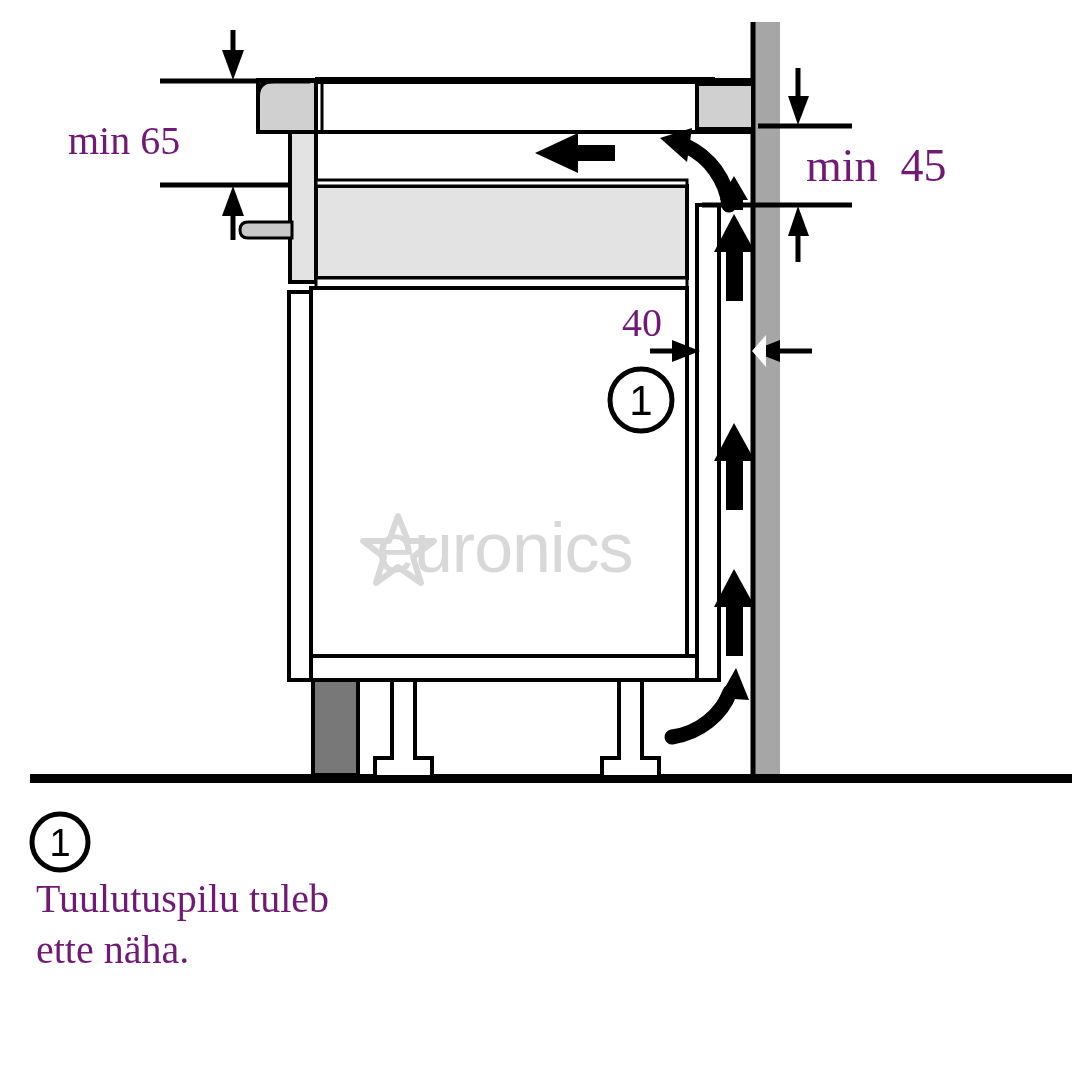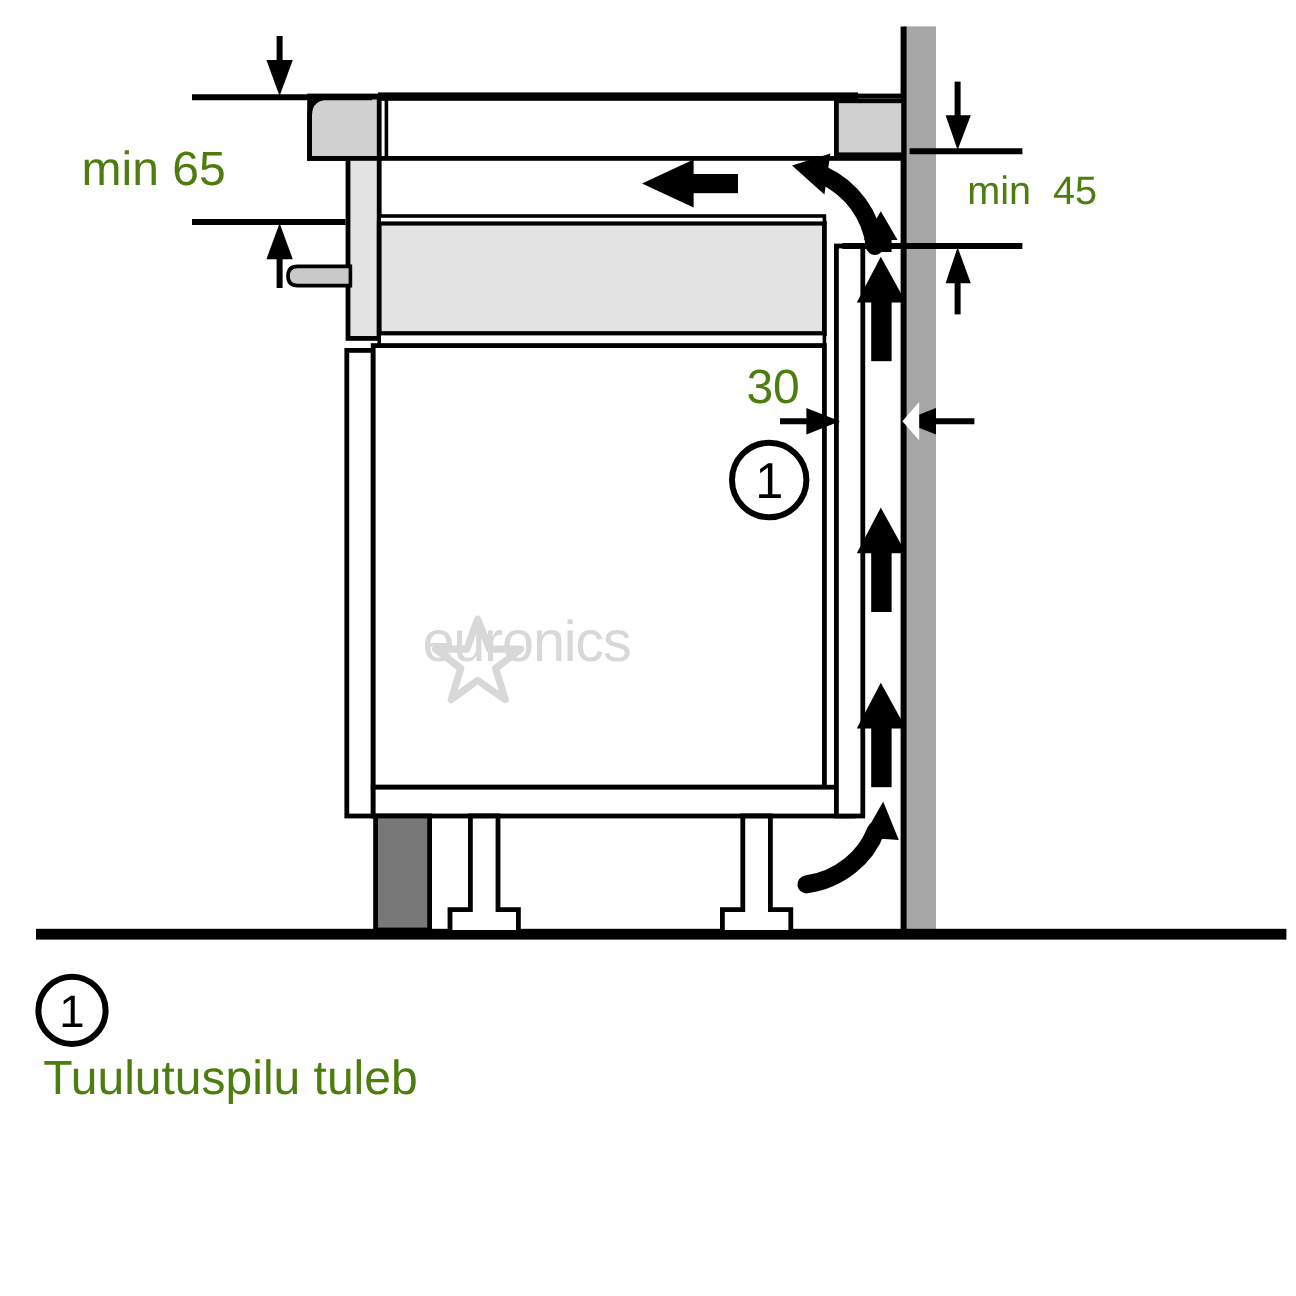--- a/index.html
+++ b/index.html
@@ -21,37 +21,37 @@
   }
   #diagram {
     position: absolute;
     left: 0;
     top: 0;
     width: 1080px;
     height: 1080px;
   }
   .txt {
     position: absolute;
-    color: #4d7c0f;
-    font-family: Liberation Sans, sans-serif;
+    color: #701a75;
+    font-family: Liberation Serif, serif;
     white-space: pre;
     line-height: 1.15;
   }
   .t-min65 { left: 68px;  top: 118px; font-size: 40px; }
-  .t-min45 { left: 806px; top: 140px; font-size: 33px; }
+  .t-min45 { left: 806px; top: 140px; font-size: 46px; }
   .t-20    { left: 622px; top: 300px; font-size: 40px; }
   .t-sahtel{ left: 338px; top: 211px; font-size: 40px; }
   .t-note1 { left: 36px;  top: 876px; font-size: 40px; }
   .t-note2 { left: 36px;  top: 927px; font-size: 40px; }
   .t-units { left: 740px; top: 1013px; font-size: 40px; }
   .wm {
     position: absolute;
-    left: 352px;
+    left: 376px;
     top: 508px;
-    font-size: 48px;
+    font-size: 70px;
     color: #d8d8d8;
     font-family: "Liberation Sans", sans-serif;
     letter-spacing: -1px;
     white-space: pre;
   }
 </style>
 </head>
 <body>
 
 <div id="stage">
@@ -189,18 +189,19 @@
     </g>
 
     <g>
       <path d="M 398 516 L 408 541 L 434 541 L 413 557 L 421 583 L 398 567 L 376 583 L 384 557 L 363 541 L 389 541 Z" fill="none" stroke="#d8d8d8" stroke-width="6" stroke-linejoin="round"></path>
     </g>
 
   </svg>
 
   <div class="txt t-min65">min 65</div>
   <div class="txt t-min45">min  45</div>
-  <div class="txt t-20">30</div>
+  <div class="txt t-20">40</div>
   <div class="txt t-note1">Tuulutuspilu tuleb</div>
+  <div class="txt t-note2">ette näha.</div>
 
   <div class="wm">euronics</div>
 
 </div>
 
 </body></html>

